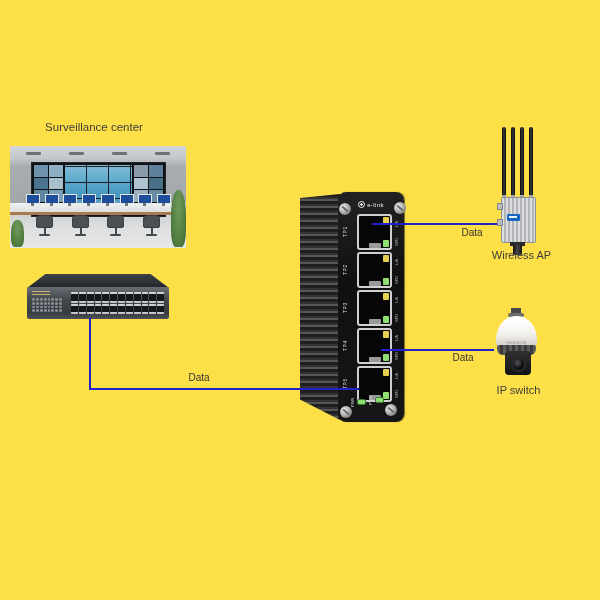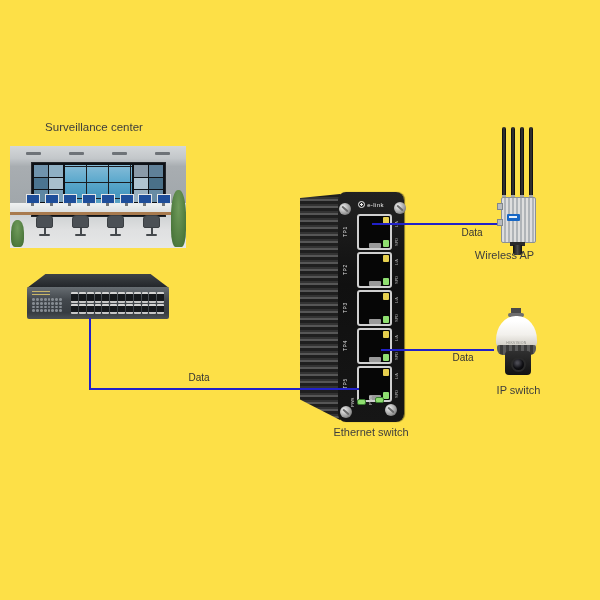--- a/index.html
+++ b/index.html
@@ -2,21 +2,21 @@
 <html><head>
 <meta charset="utf-8">
 <style>
   html,body{margin:0;padding:0;background:#fff;}
   .canvas{position:relative;width:600px;height:600px;background:#fde047;
           font-family:"Liberation Sans",sans-serif;overflow:hidden;}
   .label{position:absolute;color:#3d3d3d;text-align:center;}
   .lbl-surv{left:5px;top:121px;width:178px;font-size:11.5px;}
   .lbl-switch{left:27px;top:257px;width:142px;font-size:12px;}
   .lbl-eth{left:306px;top:426px;width:130px;font-size:11px;}
-  .lbl-ap{left:468px;top:249px;width:73px;font-size:11px;}
+  .lbl-ap{left:485px;top:249px;width:73px;font-size:11px;}
   .lbl-cam{left:482px;top:384px;width:73px;font-size:11px;}
 
   
   .surv{position:absolute;left:10px;top:146px;width:176px;height:102px;overflow:hidden;
         background:linear-gradient(180deg,#d4d7d9 0%,#c3c7ca 12%,#a8adb1 20%,#a1a7ab 55%,#cfd2d3 68%,#dfe0e1 82%,#e6e7e7 100%);}
   .surv-lights{position:absolute;left:16px;top:6px;width:144px;display:flex;justify-content:space-between;}
   .surv-lights div{width:15px;height:3px;background:#6e7378;border-radius:1px;}
   .videowall{position:absolute;left:21px;top:16px;width:129px;height:49px;background:#0e1116;
              border:1px solid #23262b;padding:2px;display:flex;gap:2px;box-sizing:content-box;}
   .vw-side{width:29px;display:grid;grid-template-columns:1fr 1fr;grid-auto-rows:1fr;gap:1px;}
@@ -319,21 +319,20 @@
       <div class="ll" style="top:155px">SPD</div>
       <div class="ll" style="top:175px">L/A</div>
       <div class="ll" style="top:193px">SPD</div>
 
       <div class="pwrlbl pl1">PWR</div>
       <div class="pwrled pwr1" style="background: rgb(143, 223, 112);"></div>
       <div class="pwrlbl pl2">PWR</div>
       <div class="pwrled pwr2" style="background: rgb(143, 223, 112);"></div>
     </div>
   </div>
-  <div class="label lbl-eth" style="color: rgb(61, 61, 61);">Ethernet switch</div>
 
   <div class="ap">
     <div class="ap-ants">
         <div></div>
         <div></div>
         <div></div>
         <div></div>
       </div>
     <div class="ap-body">
       <div class="ap-logo"></div>

